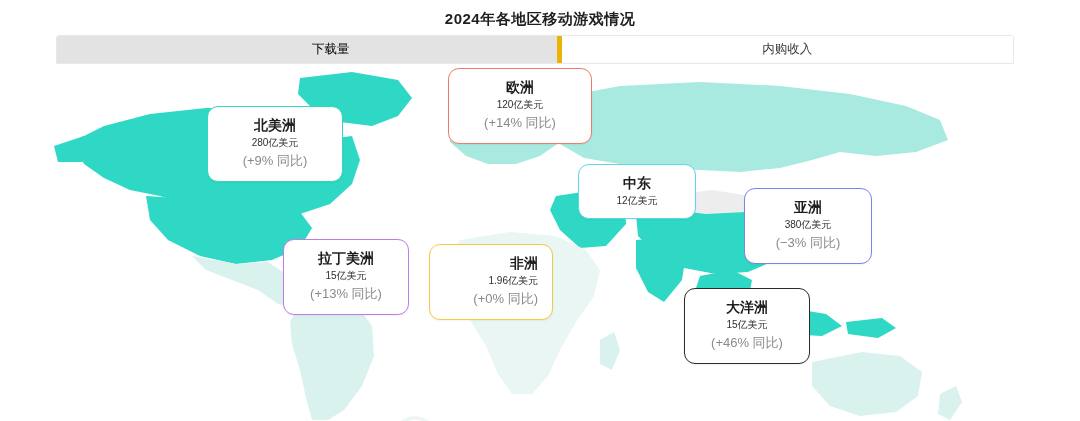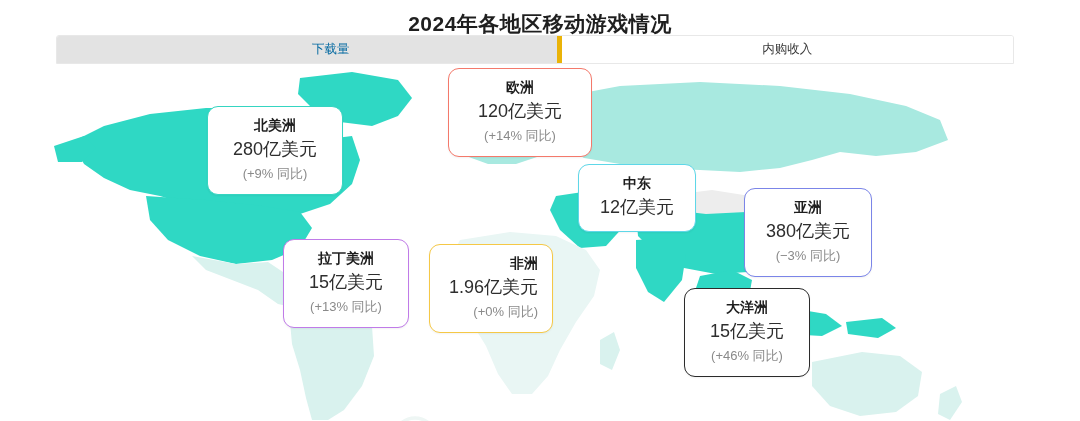--- a/index.html
+++ b/index.html
@@ -16,21 +16,21 @@
     color: #2b2b2b;
   }
 
   
   #chart-title {
     position: absolute;
     top: 10px;
     left: 0;
     width: 1080px;
     text-align: center;
-    font-size: 21px;
+    font-size: 15px;
     font-weight: bold;
     color: #1f1f1f;
     letter-spacing: 0.5px;
   }
 
   
   #tab-bar {
     position: absolute;
     left: 56px;
     top: 35px;
@@ -49,21 +49,21 @@
     align-items: center;
     justify-content: center;
     font-size: 12.5px;
     color: #3a3a3a;
     background: #ffffff;
     cursor: pointer;
     user-select: none;
   }
   .tab.active {
     background: #e3e3e3;
-    color: #0369a1;
+    color: #000000;
     padding-left: 48px;
   }
   .tab.inactive {
     border-left: 5px solid #eab308;
   }
 
   
   #map-stage {
     position: absolute;
     left: 0;
@@ -103,21 +103,21 @@
     box-shadow: 0 1px 2px rgba(0,0,0,0.05);
   }
   .region-card .r-name {
     font-size: 14px;
     font-weight: bold;
     color: #1d1d1d;
     line-height: 1.45;
     white-space: nowrap;
   }
   .region-card .r-value {
-    font-size: 18px;
+    font-size: 10px;
     color: #2e2e2e;
     line-height: 1.6;
     white-space: nowrap;
   }
   .region-card .r-delta {
     font-size: 13px;
     color: #8a8a8a;
     line-height: 1.6;
     white-space: nowrap;
   }

